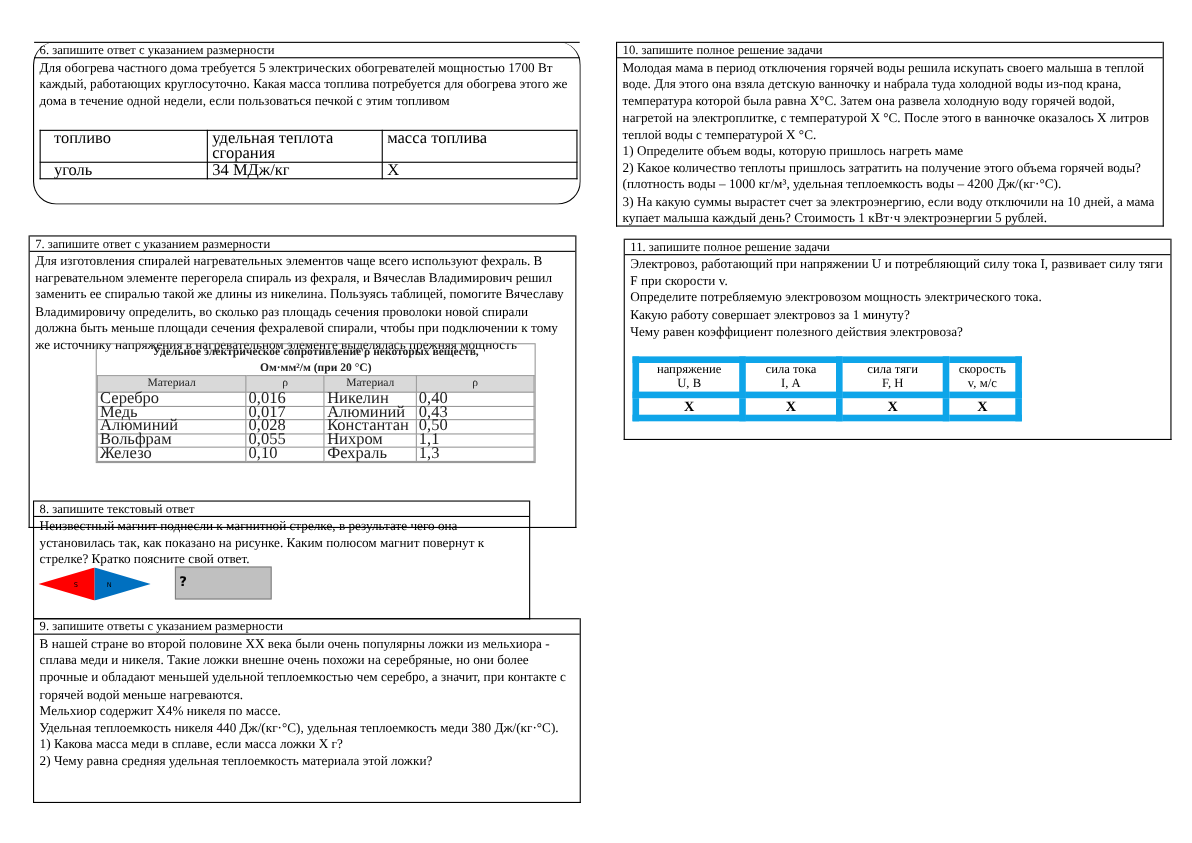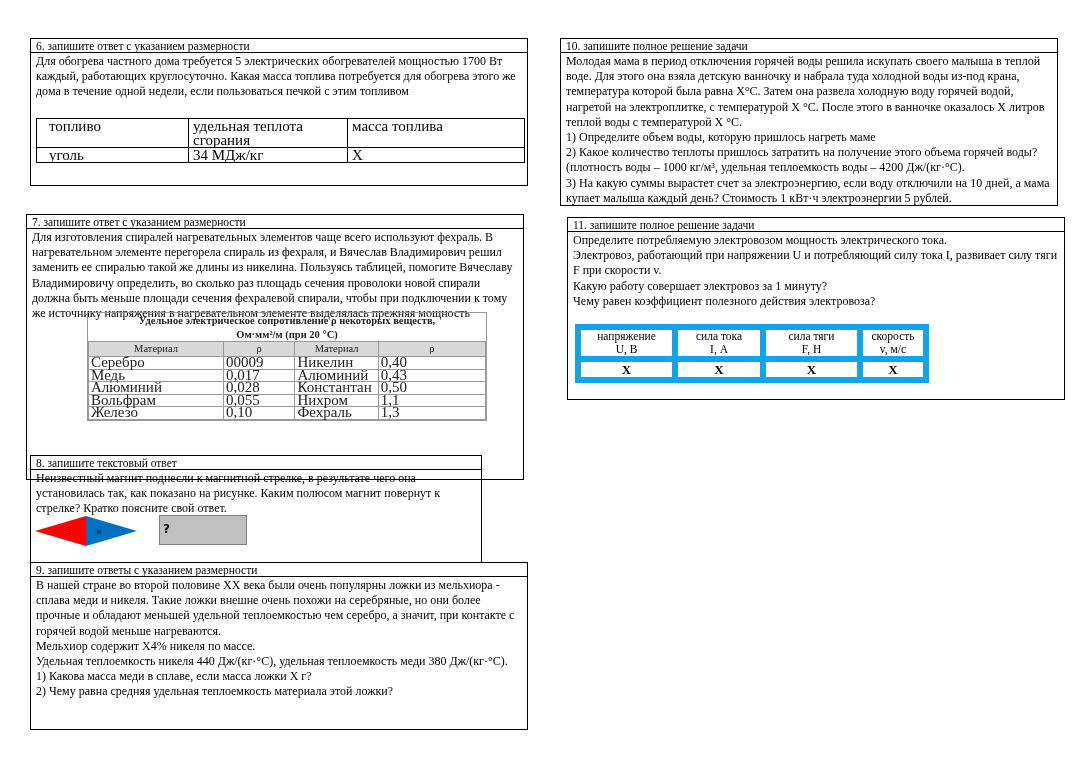--- a/index.html
+++ b/index.html
@@ -20,21 +20,21 @@
   .rho td { border:1px solid #999; padding:0 2px; line-height:11.6px; font-size:15px; }
   .magnet { position:absolute; }
   .qbox { position:absolute; left:159px; top:515px; width:88px; height:30px; background:#c0c0c0; border:1px solid #808080; box-sizing:border-box; font-family:"DejaVu Sans", sans-serif; font-size:12px; font-weight:bold; padding:6px 0 0 3px; }
   .t11 { font-size:11.5px; text-align:center; }
   .t11 td { border:6px solid #0ea5e9; line-height:13px; padding:0; }
   .t11 .val { font-size:13px; font-weight:bold; line-height:15px; }
 </style>
 </head>
 <body>
 
-<div class="card" style="left:30px; top:38px; width:498px; height:148px;">
+<div class="card" style="left:30px; top:38px; width:498px; height:148px;border-radius:21px;">
   <div class="hdr">6. запишите ответ с указанием размерности</div>
   <div class="body">
     <p>Для обогрева частного дома требуется 5 электрических обогревателей мощностью 1700 Вт каждый, работающих круглосуточно. Какая масса топлива потребуется для обогрева этого же дома в течение одной недели, если пользоваться печкой с этим топливом</p>
     <table class="t6">
       <tbody>
           <tr>
         <td style="width:135px">топливо</td>
         <td style="width:150px">удельная теплота сгорания</td>
         <td>масса топлива</td>
       </tr>
@@ -60,21 +60,21 @@
   <table>
     <tbody>
         <tr>
       <th style="width:34%">Материал</th>
       <th style="width:18%">ρ</th>
       <th style="width:21%">Материал</th>
       <th>ρ</th>
     </tr>
     <tr>
       <td>Серебро</td>
-          <td>00009</td>
+          <td>0,016</td>
           <td>Никелин</td>
           <td>0,40</td>
     </tr>
     <tr>
       <td>Медь</td>
           <td>0,017</td>
           <td>Алюминий</td>
           <td>0,43</td>
     </tr>
     <tr>
@@ -130,22 +130,22 @@
     <p>Молодая мама в период отключения горячей воды решила искупать своего малыша в теплой воде. Для этого она взяла детскую ванночку и набрала туда холодной воды из-под крана, температура которой была равна X°C. Затем она развела холодную воду горячей водой, нагретой на электроплитке, с температурой X °C. После этого в ванночке оказалось X литров теплой воды с температурой X °C.</p>
     <p>1) Определите объем воды, которую пришлось нагреть маме</p>
     <p>2) Какое количество теплоты пришлось затратить на получение этого объема горячей воды? (плотность воды – 1000 кг/м³, удельная теплоемкость воды – 4200 Дж/(кг·°С).</p>
     <p>3) На какую суммы вырастет счет за электроэнергию, если воду отключили на 10 дней, а мама купает малыша каждый день? Стоимость 1 кВт·ч электроэнергии 5 рублей.</p>
   </div>
 </div>
 
 <div class="card" style="left:567px; top:217px; width:498px; height:183px;">
   <div class="hdr">11. запишите полное решение задачи</div>
   <div class="body">
+    <p>Электровоз, работающий при напряжении U и потребляющий силу тока I, развивает силу тяги F при скорости v.</p>
     <p>Определите потребляемую электровозом мощность электрического тока.</p>
-    <p>Электровоз, работающий при напряжении U и потребляющий силу тока I, развивает силу тяги F при скорости v.</p>
     <p>Какую работу совершает электровоз за 1 минуту?</p>
     <p>Чему равен коэффициент полезного действия электровоза?</p>
     <table class="t11" style="margin-top:15px; margin-left:2px;">
       <tbody>
           <tr>
         <td style="width:91px">
               <div>напряжение</div>
               <div>U,  В</div>
             </td>
         <td style="width:82px">

